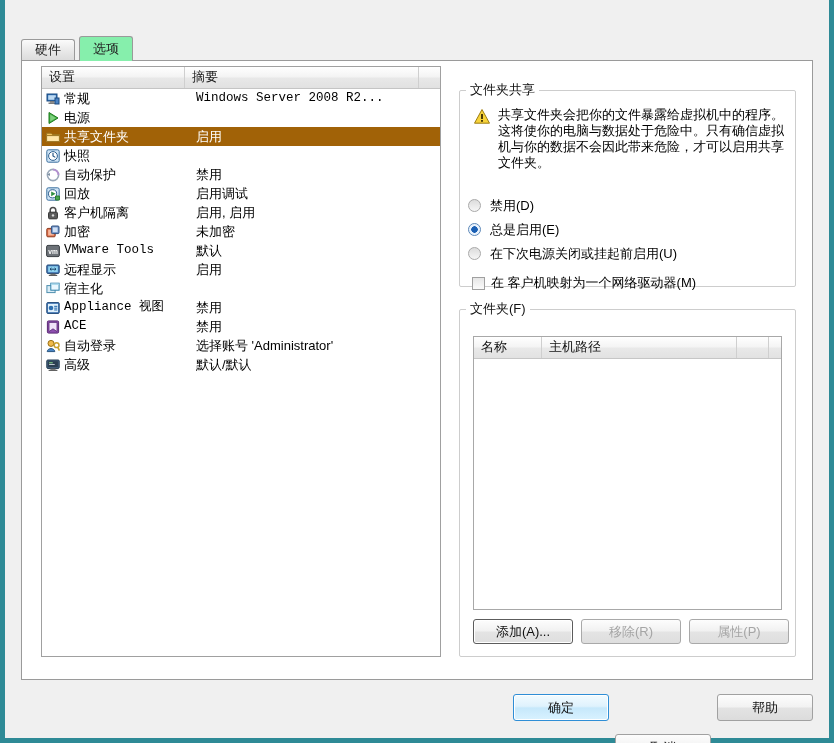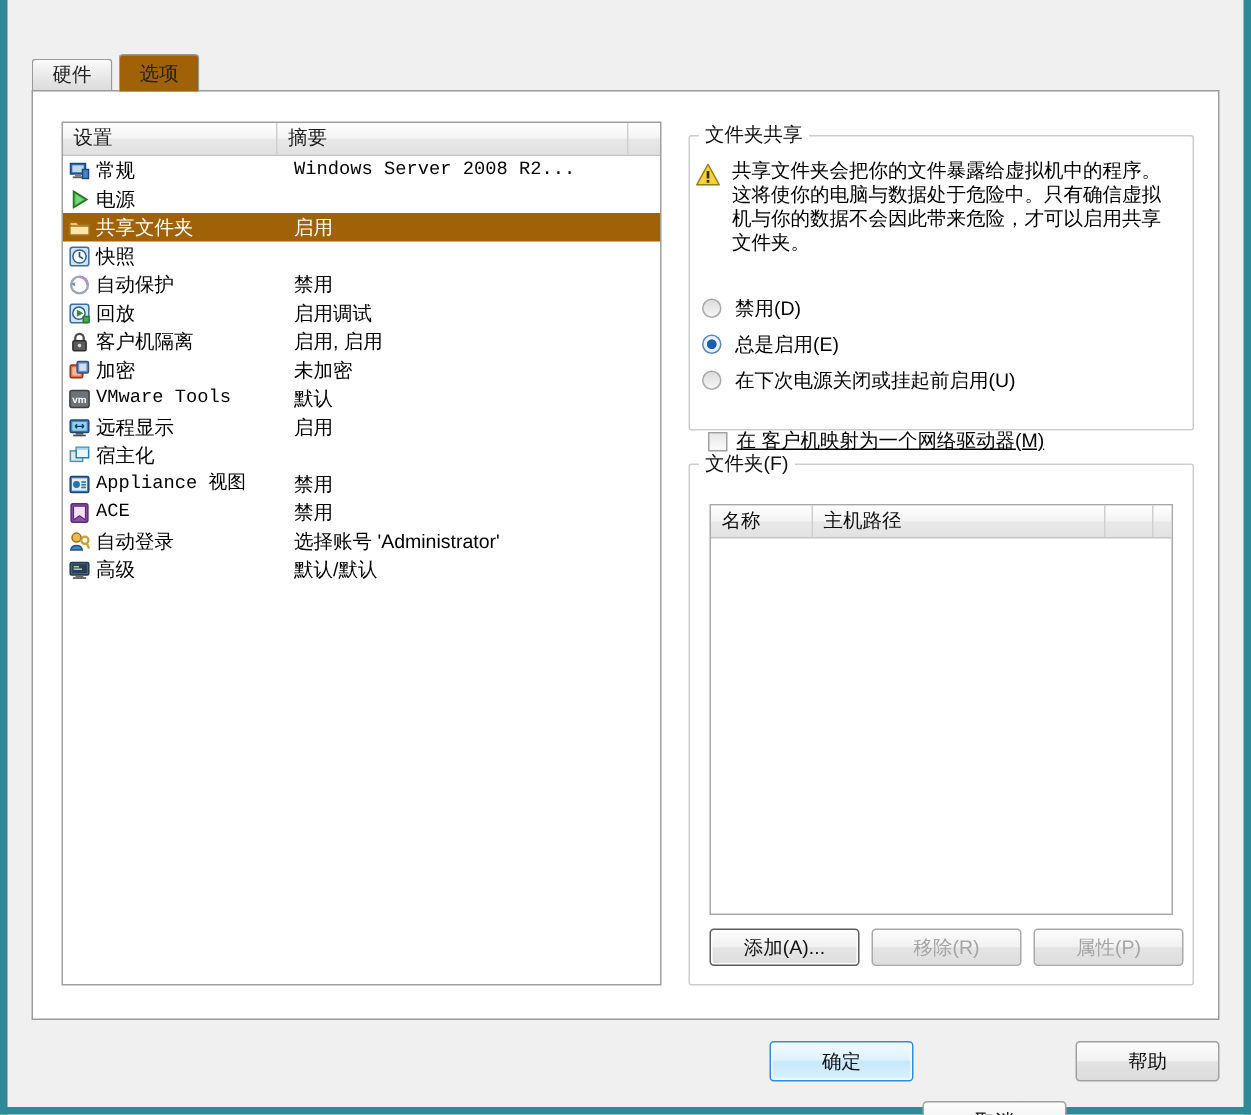--- a/index.html
+++ b/index.html
@@ -72,36 +72,36 @@
     border: 1px solid #9a9a9a;
     border-bottom: none;
     border-radius: 3px 3px 0 0;
     background: linear-gradient(to bottom, #fbfbfb 0%, #eaeaea 50%, #dcdcdc 100%);
     color: #222;
     cursor: pointer;
     box-sizing: border-box;
   }
   .tab.active {
     top: 0; height: 25px; line-height: 23px;
-    background: #a16207;
+    background: #86efac;
     border-color: #9a9a9a;
     z-index: 3;
   }
 
   
   .tabpage {
     position: absolute; left: 11px; right: 11px; top: 38px; bottom: 53px;
     background: #ffffff;
     border: 1px solid #9a9a9a;
     box-sizing: border-box;
   }
 
   
   .settings-list {
-    position: absolute; left: 19px; top: 20px;
+    position: absolute; left: 19px; top: 5px;
     width: 400px; bottom: 22px;
     background: #ffffff;
     border: 1px solid #a0a0a0;
     box-sizing: border-box;
     overflow: hidden;
   }
   .list-header {
     position: relative;
     height: 21px;
     background: linear-gradient(to bottom, #ffffff 0%, #f3f3f3 48%, #e8e8e8 52%, #e1e1e1 100%);
@@ -160,21 +160,21 @@
     background: transparent;
   }
   fieldset.grp > legend {
     margin-left: 6px; padding: 0 4px;
     font-size: 13px; color: #111;
   }
 
   .grp-share { left: 0; right: 0; top: 0; height: 204px; }
   .grp-folders { left: 0; right: 0; top: 219px; bottom: 0; }
 
-  .warn-row { position: absolute; left: 4px; top: 8px; right: 10px; font-family: Liberation Mono, monospace; }
+  .warn-row { position: absolute; left: 14px; top: 8px; right: 10px; }
   .warn-icon { position: absolute; left: 0; top: 2px; width: 16px; height: 15px; }
   .warn-text {
     margin-left: 24px;
     font-size: 13px; color: #000; line-height: 16px;
   }
 
   .radio-line {
     position: absolute; left: 30px;
     font-size: 13px; color: #000;
     height: 17px; line-height: 17px;
@@ -188,25 +188,24 @@
     width: 13px; height: 13px; border-radius: 50%;
     background: linear-gradient(to bottom, #dcdcdc, #f6f6f6);
     border: 1px solid #a9a9a9;
     box-sizing: border-box;
   }
   .radio-line.on .radio-dot {
     background: radial-gradient(circle at 50% 50%, #1a5fb4 0 3px, #e8f2fd 3.5px 5px, #ffffff 5.5px 100%);
     border-color: #5b87b8;
   }
   .cb-line {
-    position: absolute; left: 12px; top: 187px;
+    position: absolute; left: 12px; top: 176px;
     font-size: 13px; color: #000;
     height: 17px; line-height: 16px;
     cursor: pointer;
-    text-decoration: underline;
   }
   .cb-box {
     position: absolute; left: 0; top: 2px;
     width: 13px; height: 13px;
     background: linear-gradient(to bottom, #e6e6e6, #fbfbfb);
     border: 1px solid #a0a0a0;
     box-sizing: border-box;
   }
   .cb-line .cb-label { margin-left: 19px; }
 

